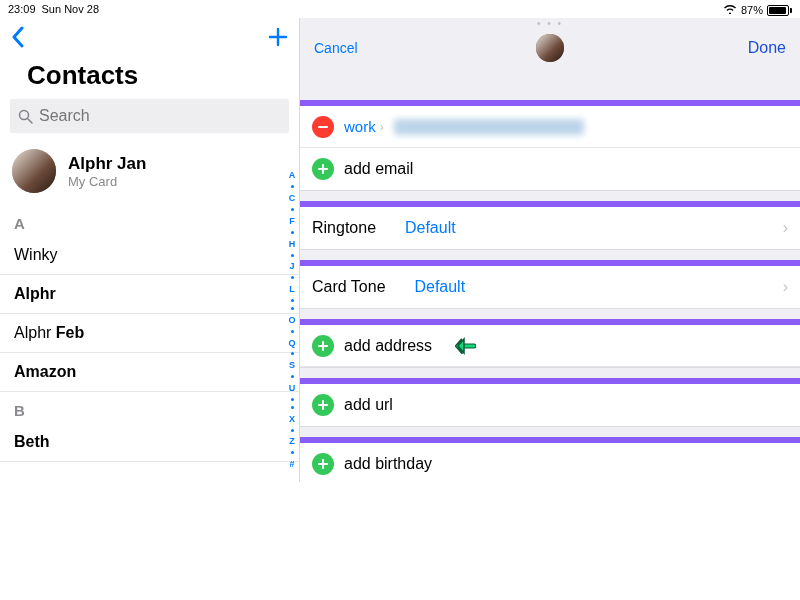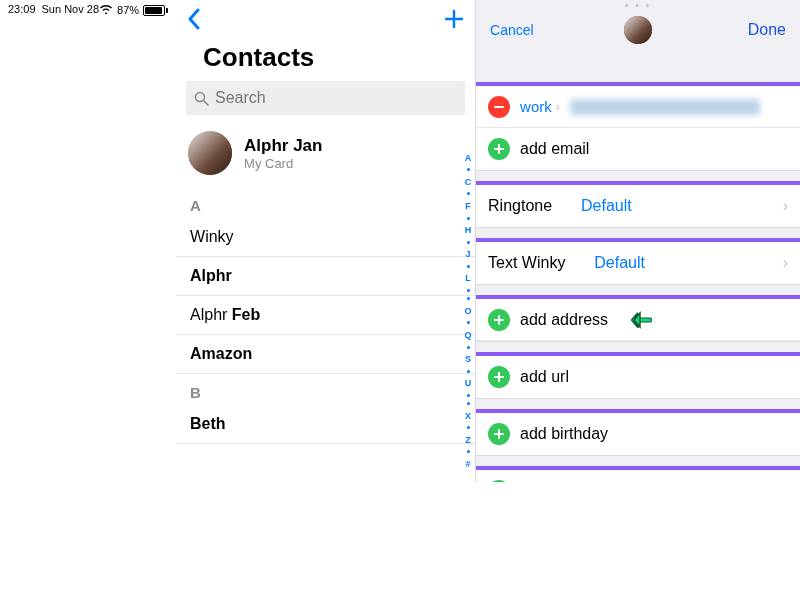--- a/index.html
+++ b/index.html
@@ -1,17 +1,17 @@
 <!DOCTYPE html>
 <html><head>
 <meta charset="utf-8">
 <style>
   * { box-sizing: border-box; margin: 0; padding: 0; font-family: -apple-system, "Helvetica Neue", Arial, sans-serif; }
   html, body { width: 800px; height: 600px; overflow: hidden; background: #fff; }
-  .root { width: 800px; height: 482px; display: flex; }
+  .root { width: 800px; height: 482px; display: flex; flex-direction: column; }
 
   
   .status { height: 18px; display: flex; align-items: center; justify-content: space-between; font-size: 11px; padding: 0 8px; color: #000; }
   .status .left { display: flex; gap: 6px; }
   .status .right { display: flex; align-items: flex-end; gap: 4px; }
 
   .content { flex: 1; display: flex; min-height: 0; }
 
   
   .left-pane { width: 300px; border-right: 1px solid #d9d9dd; display: flex; flex-direction: column; background: #fff; position: relative; }
@@ -36,21 +36,21 @@
   
   .right-pane { flex: 1; background: #efeff4; display: flex; flex-direction: column; position:relative; }
   .grabber { text-align:center; color:#c0c0c4; font-size:10px; letter-spacing:2px; height:10px;}
   .right-nav { height: 40px; display: flex; align-items: center; justify-content: space-between; padding: 0 14px; position:relative;}
   .right-nav .cancel { color: #007aff; font-size: 14px; }
   .right-nav .done { color: #1d4ed8; font-size: 16px; }
   .right-nav .avatar-sm { width:28px;height:28px;border-radius:50%;position:absolute;left:50%;top:6px;transform:translateX(-50%);background:radial-gradient(circle,#fff,#cba 40%,#433 90%);overflow:hidden;}
   .right-nav .avatar-sm::after{content:"";position:absolute;inset:0;background:linear-gradient(135deg,#e8e0d8 0%,#6b4a3a 60%,#2a1a12 100%);}
 
   .form { flex:1; overflow-y:auto; }
-  .group { background:#fff; border-top:4px solid #8b5cf6; border-bottom:1px solid #dcdce0; margin-top:10px;}
+  .group { background:#fff; border-top:6px solid #8b5cf6; border-bottom:1px solid #dcdce0; margin-top:10px;}
   .group:first-child{margin-top:32px;}
   .row { display:flex; align-items:center; min-height:42px; padding:0 12px; border-bottom:1px solid #e6e6ea; font-size:16px; gap:10px;}
   .row:last-child{border-bottom:none;}
   .row .minus, .row .plus-g { width:22px;height:22px;border-radius:50%;display:flex;align-items:center;justify-content:center;flex:0 0 auto;}
   .row .minus{background:#ff3b30;}
   .row .minus::before{content:"";width:10px;height:2px;background:#fff;border-radius:1px;}
   .row .plus-g{background:#34c759;}
   .row .plus-g::before{content:"";width:10px;height:2px;background:#fff;border-radius:1px;box-shadow:none;position:absolute;}
   .row .plus-g{position:relative;}
   .row .plus-g::after{content:"";width:2px;height:10px;background:#fff;border-radius:1px;position:absolute;}
@@ -192,21 +192,21 @@
         <div class="group">
           <div class="row">
             <span class="setting-label">Ringtone</span>&nbsp;&nbsp;
             <span class="setting-value">Default</span>
             <span class="disclosure">›</span>
           </div>
         </div>
 
         <div class="group">
           <div class="row">
-            <span class="setting-label">Text Winky</span>&nbsp;&nbsp;
+            <span class="setting-label">Card Tone</span>&nbsp;&nbsp;
             <span class="setting-value">Default</span>
             <span class="disclosure">›</span>
           </div>
         </div>
 
         <div class="group" style="position:relative;">
           <div class="row">
             <span class="plus-g"></span>
             <span class="add-label">add address</span>
           </div>

